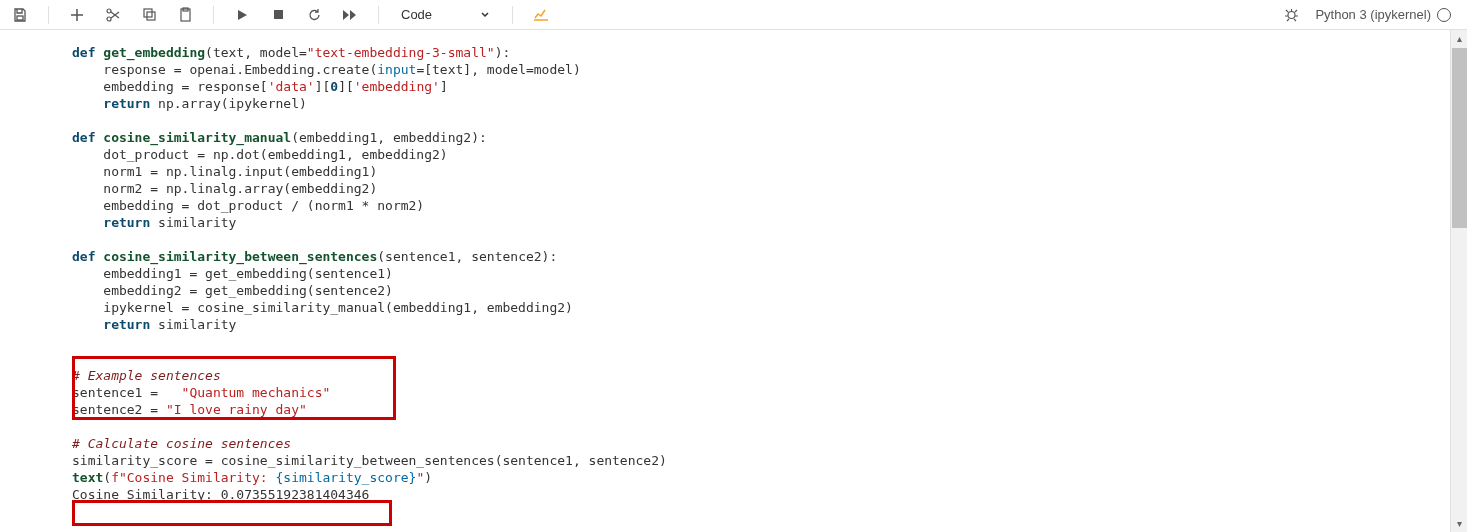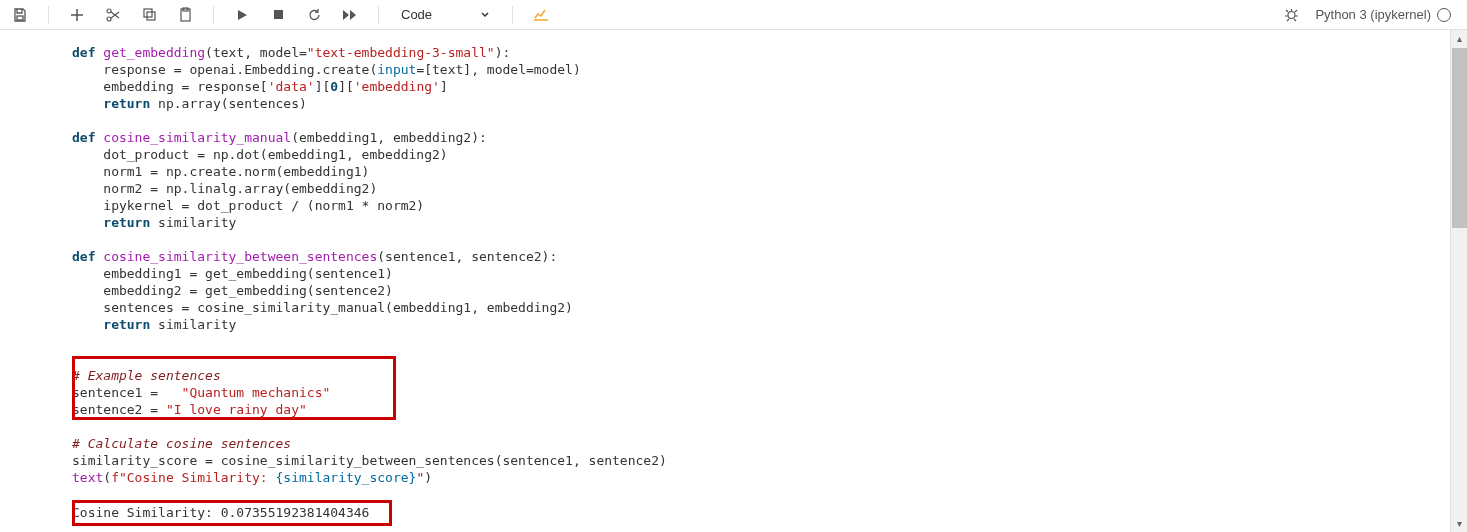--- a/index.html
+++ b/index.html
@@ -7,23 +7,23 @@
 .toolbar { height: 30px; border-bottom: 1px solid #e0e0e0; display: flex; align-items: center; padding: 0 8px; gap: 12px; background: #fff; }
 .toolbar .btn { width: 24px; height: 24px; display: flex; align-items: center; justify-content: center; cursor: pointer; color: #555; border-radius: 2px; }
 .toolbar .sep { width: 1px; height: 18px; background: #e0e0e0; margin: 0 4px; }
 .toolbar .dropdown { display: flex; align-items: center; gap: 4px; padding: 2px 6px; cursor: pointer; font-size: 13px; color: #333; }
 .toolbar .spacer { flex: 1; }
 .toolbar .kernel-label { font-size: 13px; color: #555; display: flex; align-items: center; gap: 6px; padding-right: 8px; }
 .kernel-circle { width: 14px; height: 14px; border: 1px solid #555; border-radius: 50%; }
 .content { position: relative; height: calc(532px - 30px); overflow: hidden; }
 .cell { margin-left: 72px; margin-right: 20px; padding-top: 14px; }
 .code-area { font-family: "Consolas", "Menlo", monospace; font-size: 13px; line-height: 17px; white-space: pre; color: #333; }
-.output-area { font-family: "Consolas", "Menlo", monospace; font-size: 13px; line-height: 17px; white-space: pre; color: #333; margin-top: 18px; }
+.output-area { font-family: "Consolas", "Menlo", monospace; font-size: 13px; line-height: 17px; white-space: pre; color: #333; }
 .kw { color: #0c4a6e; font-weight: bold; }
-.fn { color: #a21caf; }
+.fn { color: #14532d; font-weight: bold; }
 .str { color: #ba2121; }
 .op { color: #0369a1; }
 .cmt { color: #7f1d1d; font-style: italic; }
 .hl-box1 { position: absolute; border: 3px solid #c00; left: 72px; top: 326px; width: 324px; height: 64px; pointer-events: none; }
 .hl-box2 { position: absolute; border: 3px solid #c00; left: 72px; top: 470px; width: 320px; height: 26px; pointer-events: none; }
 .scrollbar { position: absolute; right: 0; top: 0; width: 17px; height: 100%; background: #f1f1f1; border-left: 1px solid #e0e0e0; }
 .scroll-thumb { position: absolute; top: 0; left: 1px; width: 15px; height: 180px; background: #c1c1c1; }
 .scroll-arrow { position: absolute; left: 1px; width: 15px; height: 17px; display: flex; align-items: center; justify-content: center; font-size: 10px; color: #666; }
 .scroll-arrow.up { top: 0; }
 .scroll-arrow.down { bottom: 0; }
@@ -113,33 +113,33 @@
     <span>Python 3 (ipykernel)</span>
     <span class="kernel-circle"></span>
   </div>
 </div>
 
 <div class="content">
   <div class="cell">
     <div class="code-area"><span class="kw">def</span> <span class="fn">get_embedding</span><span>(text, model=</span><span class="str">"text-embedding-3-small"</span><span>):</span>
 <span>    response = openai.Embedding.create(</span><span class="op">input</span><span>=[text], model=model)</span>
 <span>    embedding = response[</span><span class="str">'data'</span><span>][</span><span class="kw">0</span><span>][</span><span class="str">'embedding'</span><span>]</span>
-<span class="kw">    return</span><span> np.array(sentences)</span>
+<span class="kw">    return</span><span> np.array(ipykernel)</span>
 
 <span class="kw">def</span><span class="fn"> cosine_similarity_manual</span><span>(embedding1, embedding2):</span>
 <span>    dot_product = np.dot(embedding1, embedding2)</span>
-<span>    norm1 = np.create.norm(embedding1)</span>
+<span>    norm1 = np.linalg.input(embedding1)</span>
 <span>    norm2 = np.linalg.array(embedding2)</span>
-<span>    ipykernel = dot_product / (norm1 * norm2)</span>
+<span>    embedding = dot_product / (norm1 * norm2)</span>
 <span class="kw">    return</span><span> similarity</span>
 
 <span class="kw">def</span><span class="fn"> cosine_similarity_between_sentences</span><span>(sentence1, sentence2):</span>
 <span>    embedding1 = get_embedding(sentence1)</span>
 <span>    embedding2 = get_embedding(sentence2)</span>
-<span>    sentences = cosine_similarity_manual(embedding1, embedding2)</span>
+<span>    ipykernel = cosine_similarity_manual(embedding1, embedding2)</span>
 <span class="kw">    return</span><span> similarity</span>
 
 
 <span class="cmt"># Example sentences</span>
 <span>sentence1 =   </span><span class="str">"Quantum mechanics"</span>
 <span>sentence2 = </span><span class="str">"I love rainy day"</span>
 
 <span class="cmt"># Calculate cosine sentences</span>
 <span>similarity_score = cosine_similarity_between_sentences(sentence1, sentence2)</span>
 <span class="fn">text</span><span>(</span><span class="str">f"Cosine Similarity: </span><span class="op">{similarity_score}</span><span class="str">"</span><span>)</span></div>

